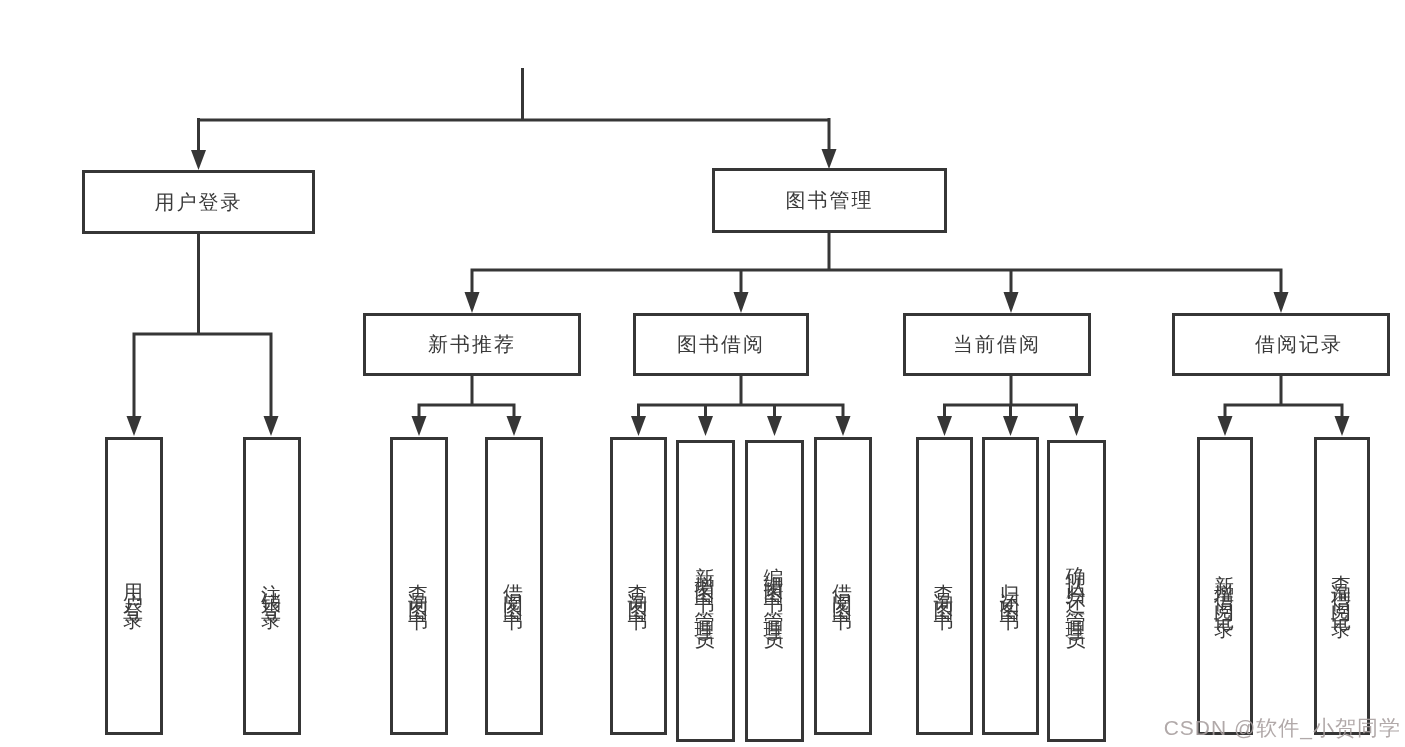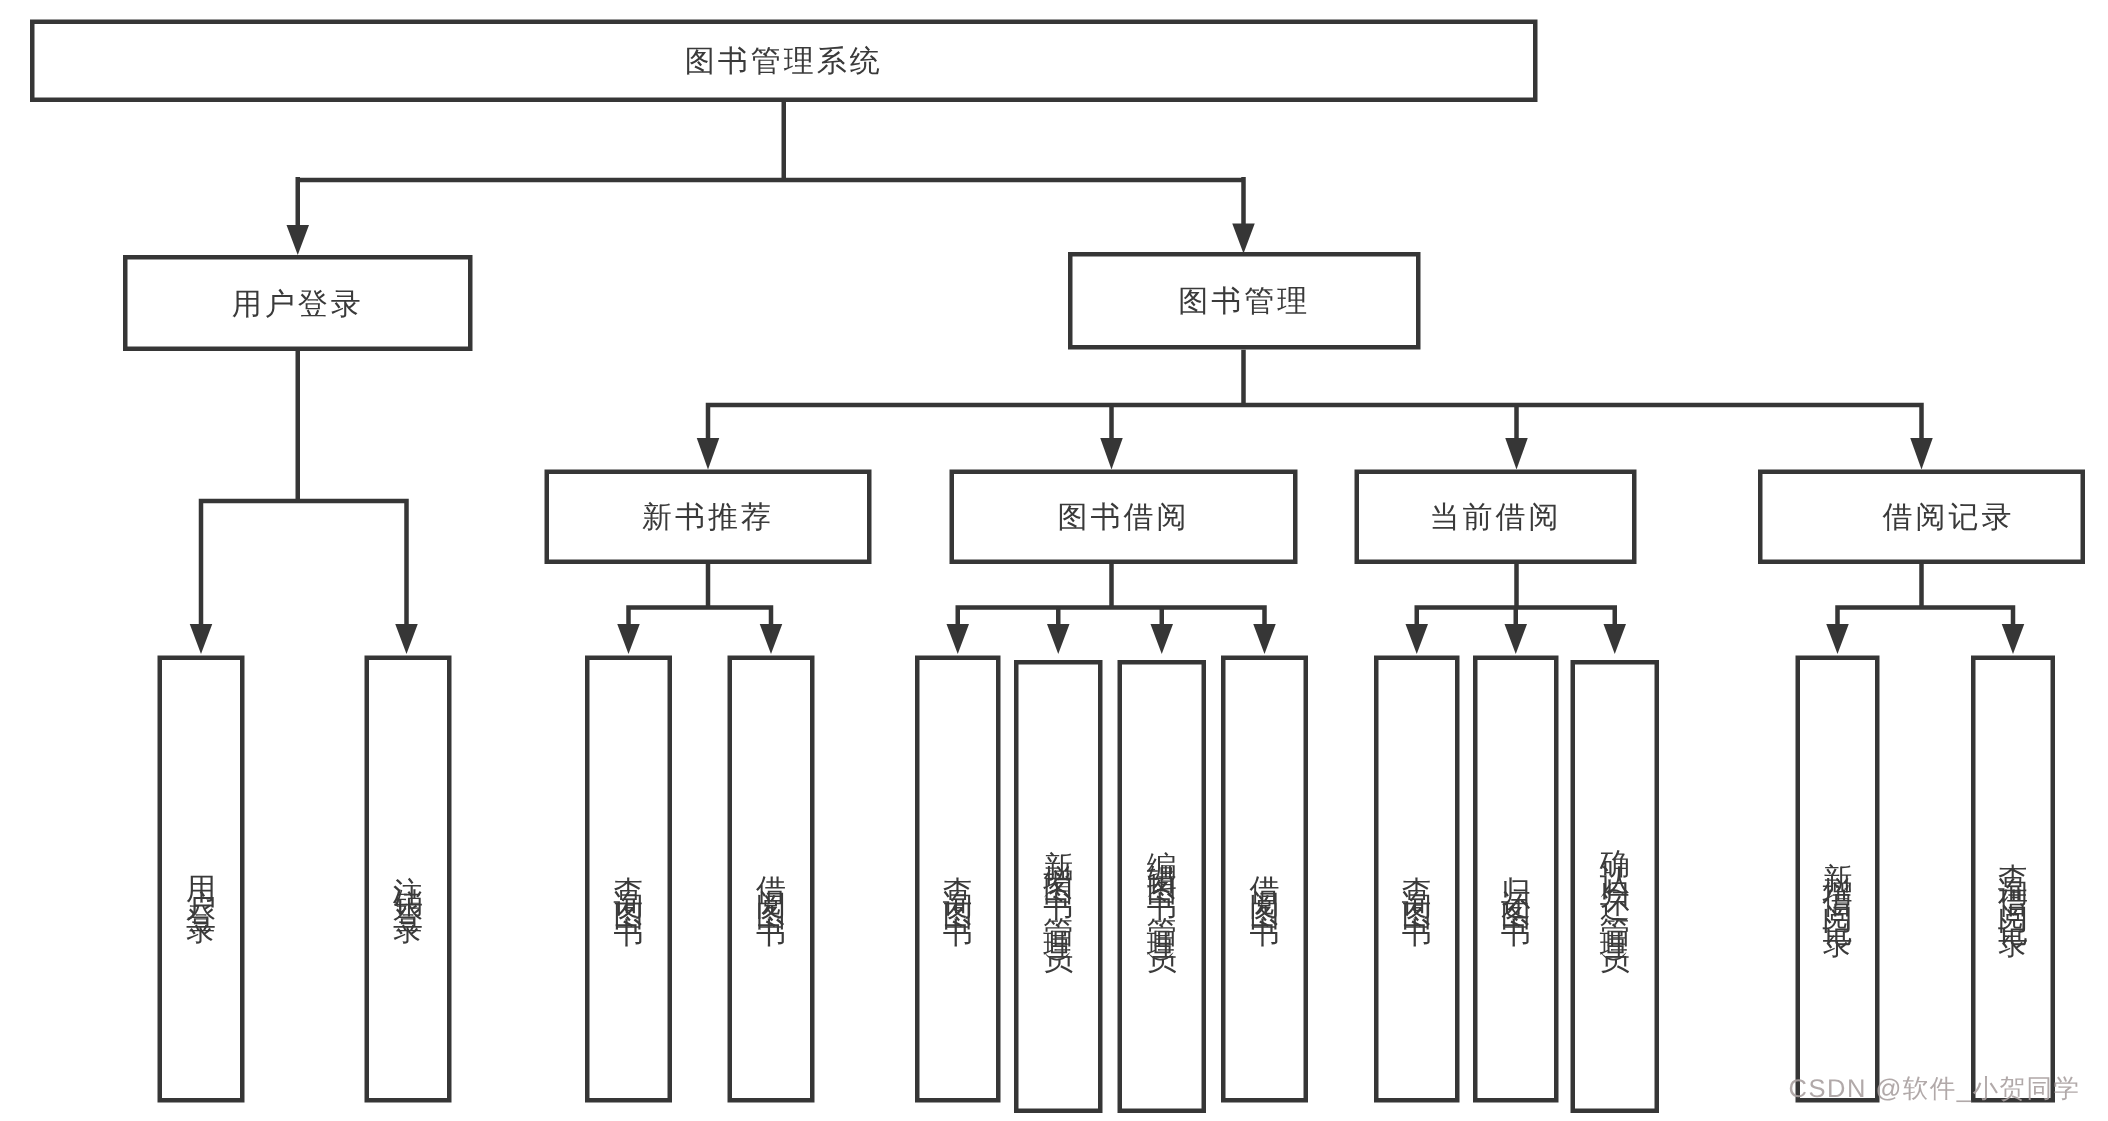--- a/index.html
+++ b/index.html
@@ -33,22 +33,22 @@
   }
   .node.vleaf span {
     writing-mode: vertical-rl;
     text-orientation: mixed;
     letter-spacing: 9px;
     white-space: nowrap;
   }
   .watermark {
     position: absolute;
     top: 714px;
-    right: 18px;
-    font-size: 17px;
+    right: 4px;
+    font-size: 21px;
     letter-spacing: 1px;
     color: rgba(168, 160, 160, 0.9);
     z-index: 5;
     white-space: nowrap;
   }
 </style>
 </head>
 <body>
 
 <div class="stage">
@@ -104,35 +104,32 @@
       <polygon points="767,416 782,416 774.5,436"></polygon>
       <polygon points="835.5,416 850.5,416 843,436"></polygon>
       <polygon points="937,416 952,416 944.5,436"></polygon>
       <polygon points="1003,416 1018,416 1010.5,436"></polygon>
       <polygon points="1069,416 1084,416 1076.5,436"></polygon>
       <polygon points="1217.5,416 1232.5,416 1225,436"></polygon>
       <polygon points="1334.5,416 1349.5,416 1342,436"></polygon>
     </g>
   </svg>
 
-  <div class="node" style="left:20px; top:13px; width:1005px; height:55px;">
-    <span>图书管理系统</span>
-  </div>
 
   <div class="node" style="left:82px; top:170px; width:233px; height:64px;">
     <span>用户登录</span>
   </div>
   <div class="node" style="left:363px; top:313px; width:218px; height:63px;">
     <span>新书推荐</span>
   </div>
 
   <div class="node" style="left:712px; top:168px; width:235px; height:65px;">
     <span>图书管理</span>
   </div>
-  <div class="node" style="left:633px; top:313px; width:232px; height:63px;">
+  <div class="node" style="left:633px; top:313px; width:176px; height:63px;">
     <span>图书借阅</span>
   </div>
   <div class="node" style="left:903px; top:313px; width:188px; height:63px;">
     <span>当前借阅</span>
   </div>
   <div class="node" style="left:1172px; top:313px; width:218px; height:63px;padding-left:36px;">
     <span>借阅记录</span>
   </div>
 
   <div class="node vleaf" style="left:105px; top:437px; width:58px; height:298px;">

